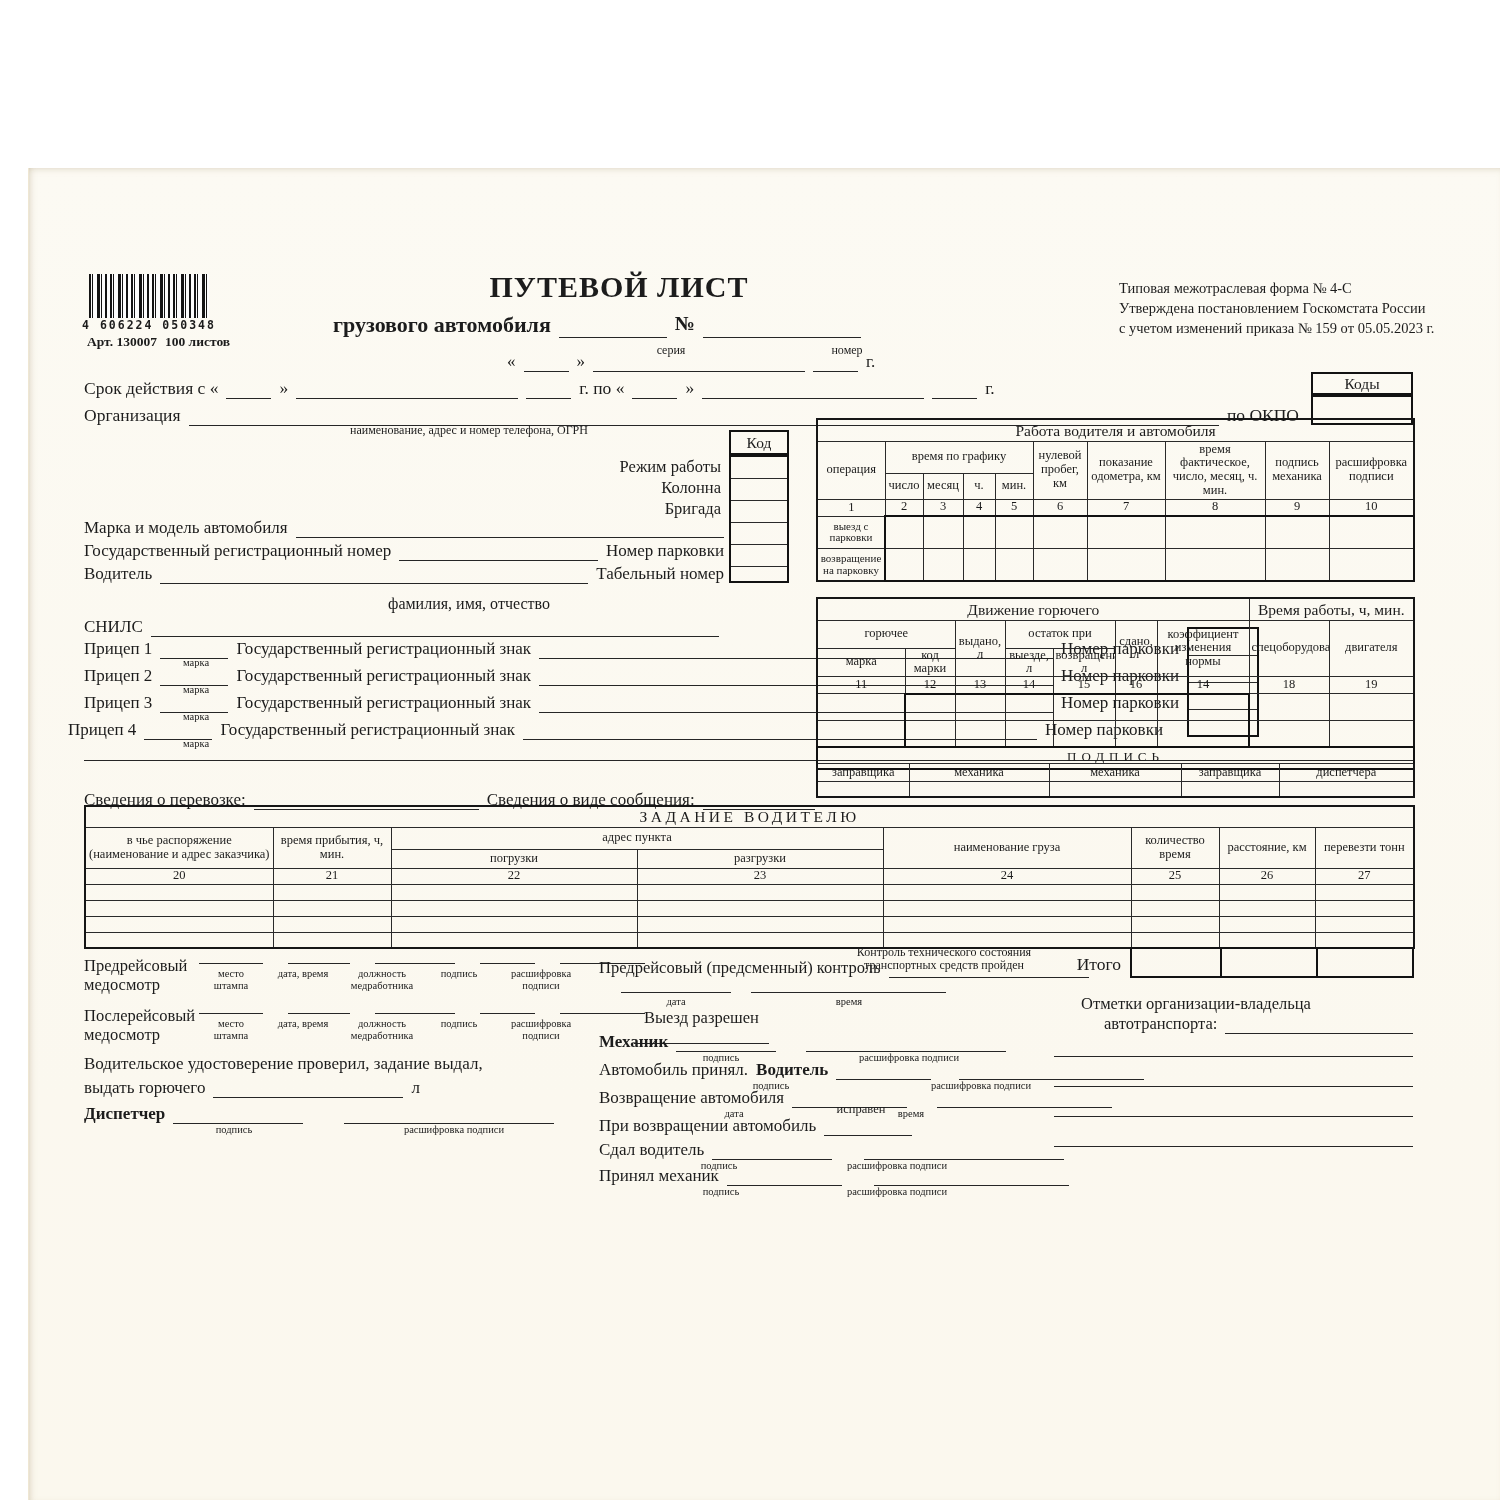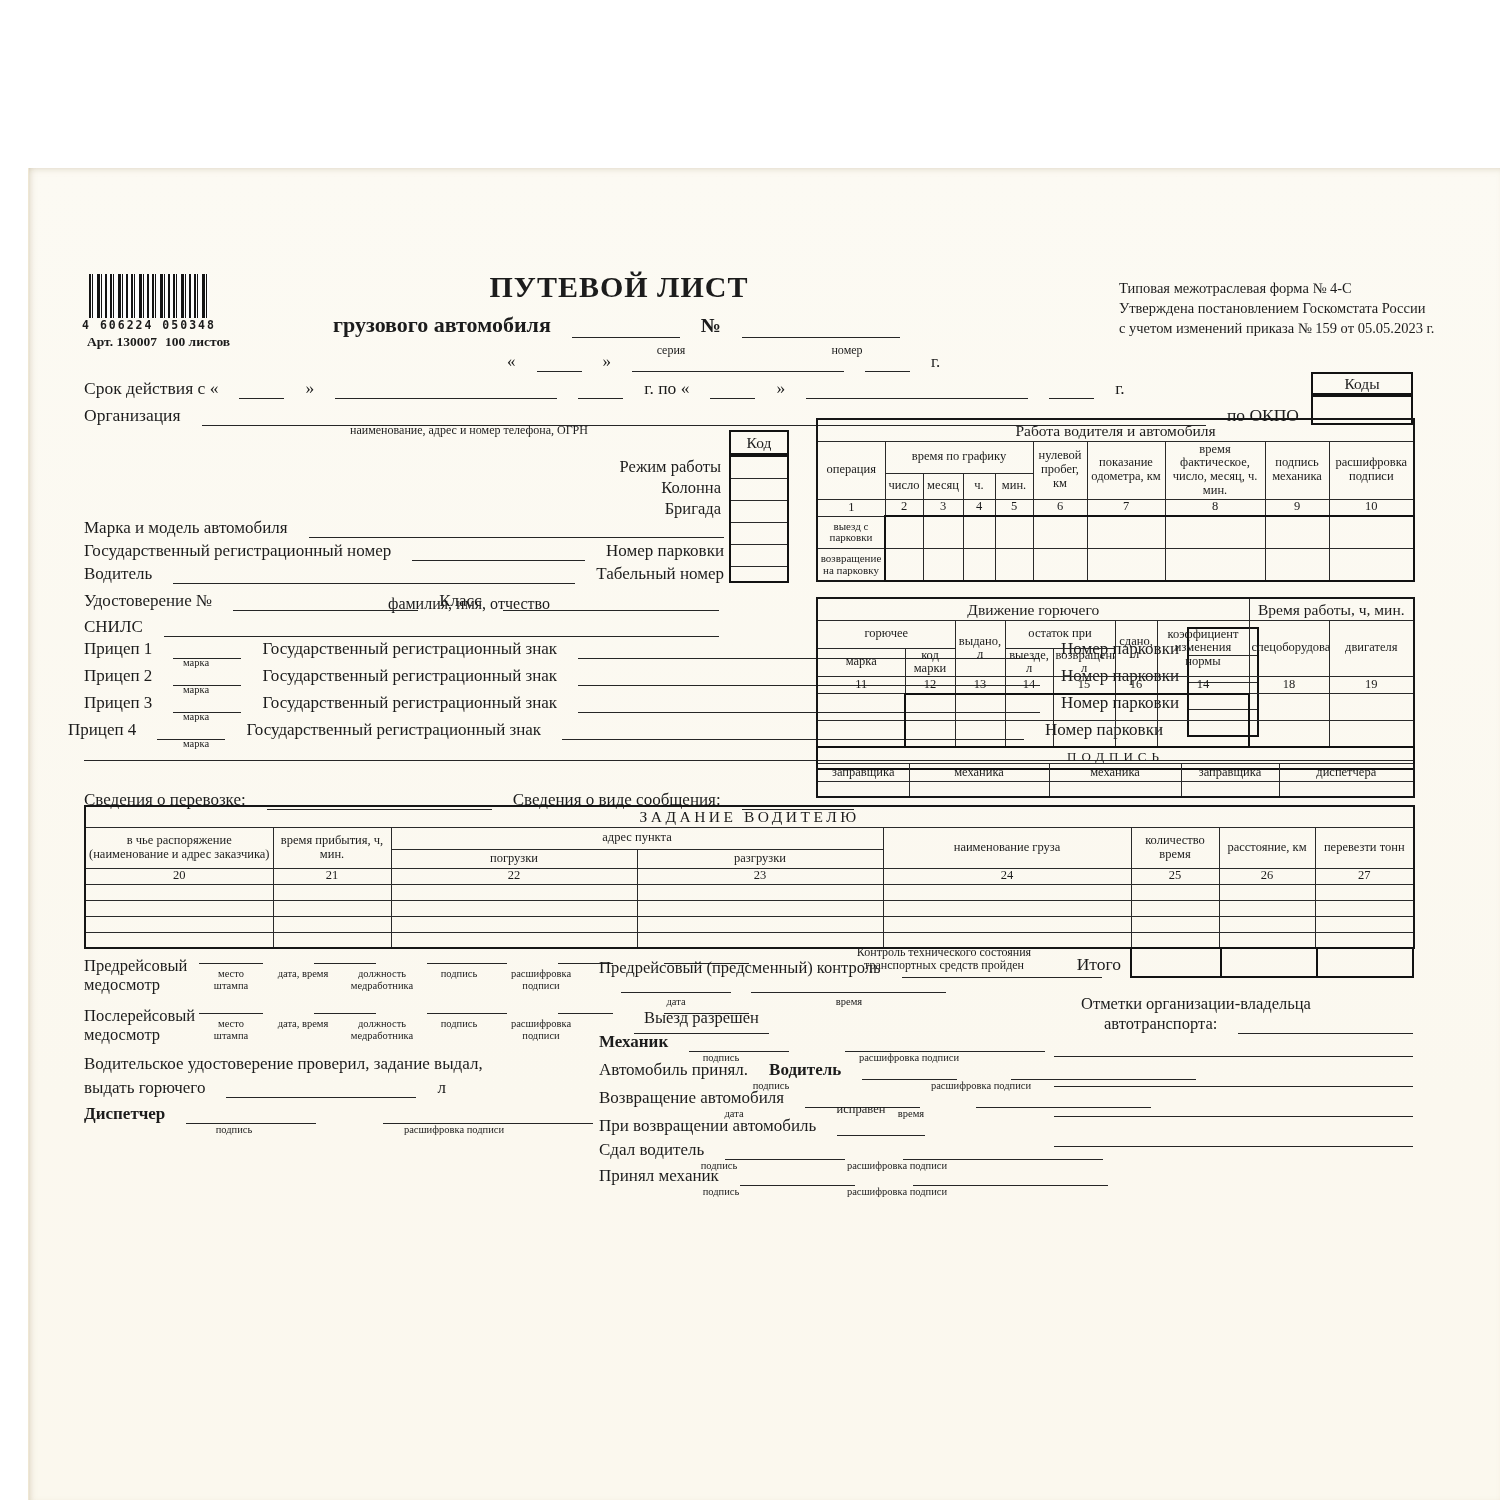--- a/index.html
+++ b/index.html
@@ -9,21 +9,21 @@
     font-family:"Liberation Serif", "DejaVu Serif", serif;
     color:#1c1c1c;
   }
   .paper{
     position:absolute;left:28px;top:168px;right:0;bottom:0;
     background:linear-gradient(180deg,#fcfaf3 0%,#fbf8ef 70%,#fbf8ee 100%);
     border-left:1px solid #efe7d3;
     box-shadow:inset 5px 0 9px -6px rgba(150,130,90,.45), inset 0 5px 9px -6px rgba(150,130,90,.35);
   }
   .abs{position:absolute}
-  .fl{position:absolute;display:flex;align-items:center;gap:21px;font-size:17px;white-space:nowrap}
+  .fl{position:absolute;display:flex;align-items:flex-start;gap:8px;font-size:17px;white-space:nowrap}
   .bl{display:inline-block;border-bottom:1.4px solid #262626;height:13px;flex:0 0 auto;align-self:flex-end}
   .fx{flex:1 1 auto}
   .hr{position:absolute;border-bottom:1.4px solid #262626;height:0}
   .sub{position:absolute;font-size:10.5px;line-height:1.12;text-align:center;transform:translateX(-50%);white-space:nowrap}
   .sub2{white-space:normal}
   .b{font-weight:bold}
   .rlab{position:absolute;text-align:right;font-size:16.5px}
   
   table{border-collapse:collapse;table-layout:fixed;position:absolute;border:2px solid #161616}
   td{border:1px solid #2a2a2a;font-size:12.5px;text-align:center;vertical-align:middle;line-height:1.1;padding:0 2px;overflow:hidden}
@@ -55,21 +55,21 @@
       #141414 0 2px,#fdfdfd 2px 3px,
       #141414 3px 4px,#fdfdfd 4px 8px,
       #141414 8px 11px,#fdfdfd 11px 12px,
       #141414 12px 13px,#fdfdfd 13px 16px,
       #141414 16px 18px,#fdfdfd 18px 21px);
   }
   .bdigits{position:absolute;left:52px;top:150px;width:136px;text-align:center;
     font-family:"DejaVu Sans Mono",monospace;font-size:11.5px;letter-spacing:2px;font-weight:bold}
   .art{position:absolute;left:58px;top:166px;font-size:13.5px;font-weight:bold;display:flex;gap:8px}
   .forminfo{position:absolute;left:1090px;top:110px;font-size:14.5px;line-height:20px}
-  .ul{border-bottom:1.4px solid #262626;padding:0 10px 5px 10px}
+  .ul{border-bottom:1.4px solid #262626;padding:0 10px 15px 10px}
 </style>
 </head>
 <body>
 
 <div class="paper">
 
   <div class="barcode"></div>
   <div class="bdigits">4 606224 050348</div>
   <div class="art">
     <span>Арт. 130007</span>
@@ -146,26 +146,20 @@
     <span>Государственный регистрационный номер</span>
     <span class="bl fx"></span>
     <span>Номер парковки</span>
   </div>
   <div class="fl" style="left:55px;top:396px;width:640px">
     <span>Водитель</span>
     <span class="bl fx"></span>
     <span>Табельный номер</span>
   </div>
   <div class="sub" style="left:440px;top:427px;font-size:16px">фамилия, имя, отчество</div>
-  <div class="fl" style="left:55px;top:423px;width:635px">
-    <span>Удостоверение №</span>
-    <span class="bl" style="width:185px"></span>
-    <span>Класс</span>
-    <span class="bl fx"></span>
-  </div>
   <div class="fl" style="left:55px;top:449px;width:635px">
     <span>СНИЛС</span>
     <span class="bl fx"></span>
   </div>
 
   <div class="bbox" style="left:1158px;top:459px;width:72px;height:110px">
     <div class="r" style="height:26px"></div>
     <div class="r" style="height:26px"></div>
     <div class="r" style="height:26px"></div>
     <div class="r" style="height:26px"></div>

